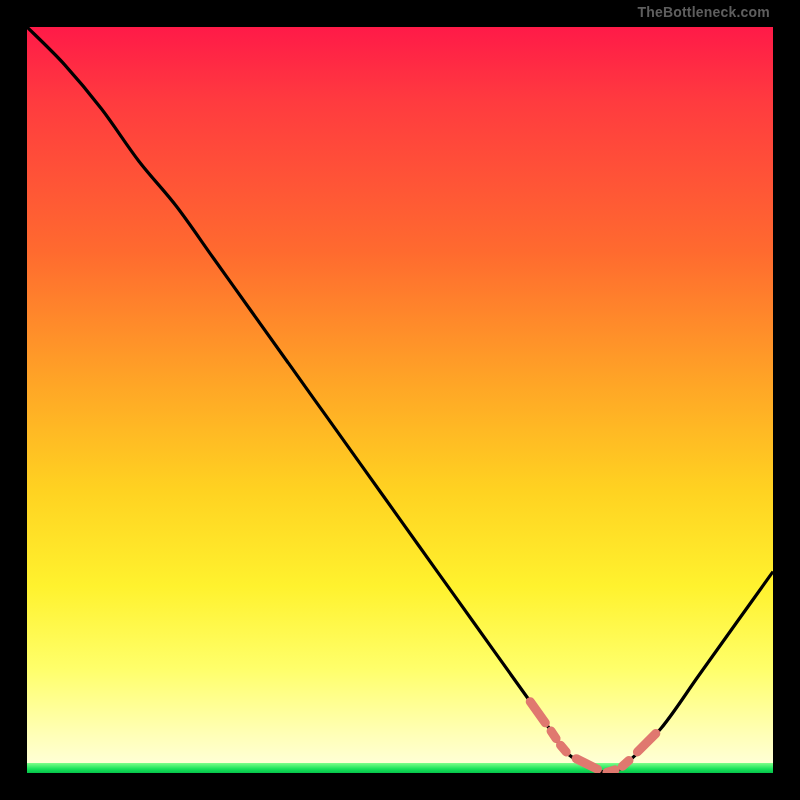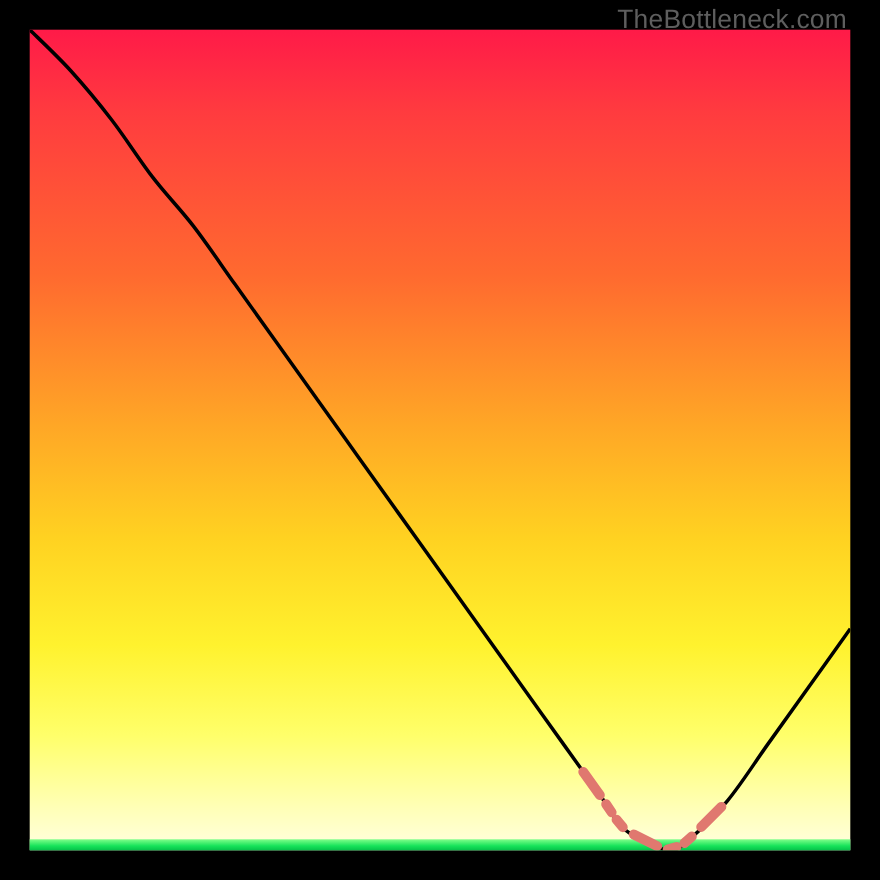--- a/index.html
+++ b/index.html
@@ -45,22 +45,22 @@
     bottom: 0;
     width: 100%;
     height: 10px;
     background: linear-gradient(to bottom, #7fff8a 0%, #17e35a 60%, #06c24a 100%);
   }
   .attribution {
     position: absolute;
     top: 4px;
     right: 30px;
     color: #5e5e5e;
-    font-size: 24px;
-    font-weight: 400;
+    font-size: 14px;
+    font-weight: 700;
     letter-spacing: 0.2px;
     user-select: none;
   }
   svg.curve {
     position: absolute;
     left: 0;
     top: 0;
     width: 746px;
     height: 746px;
   }

